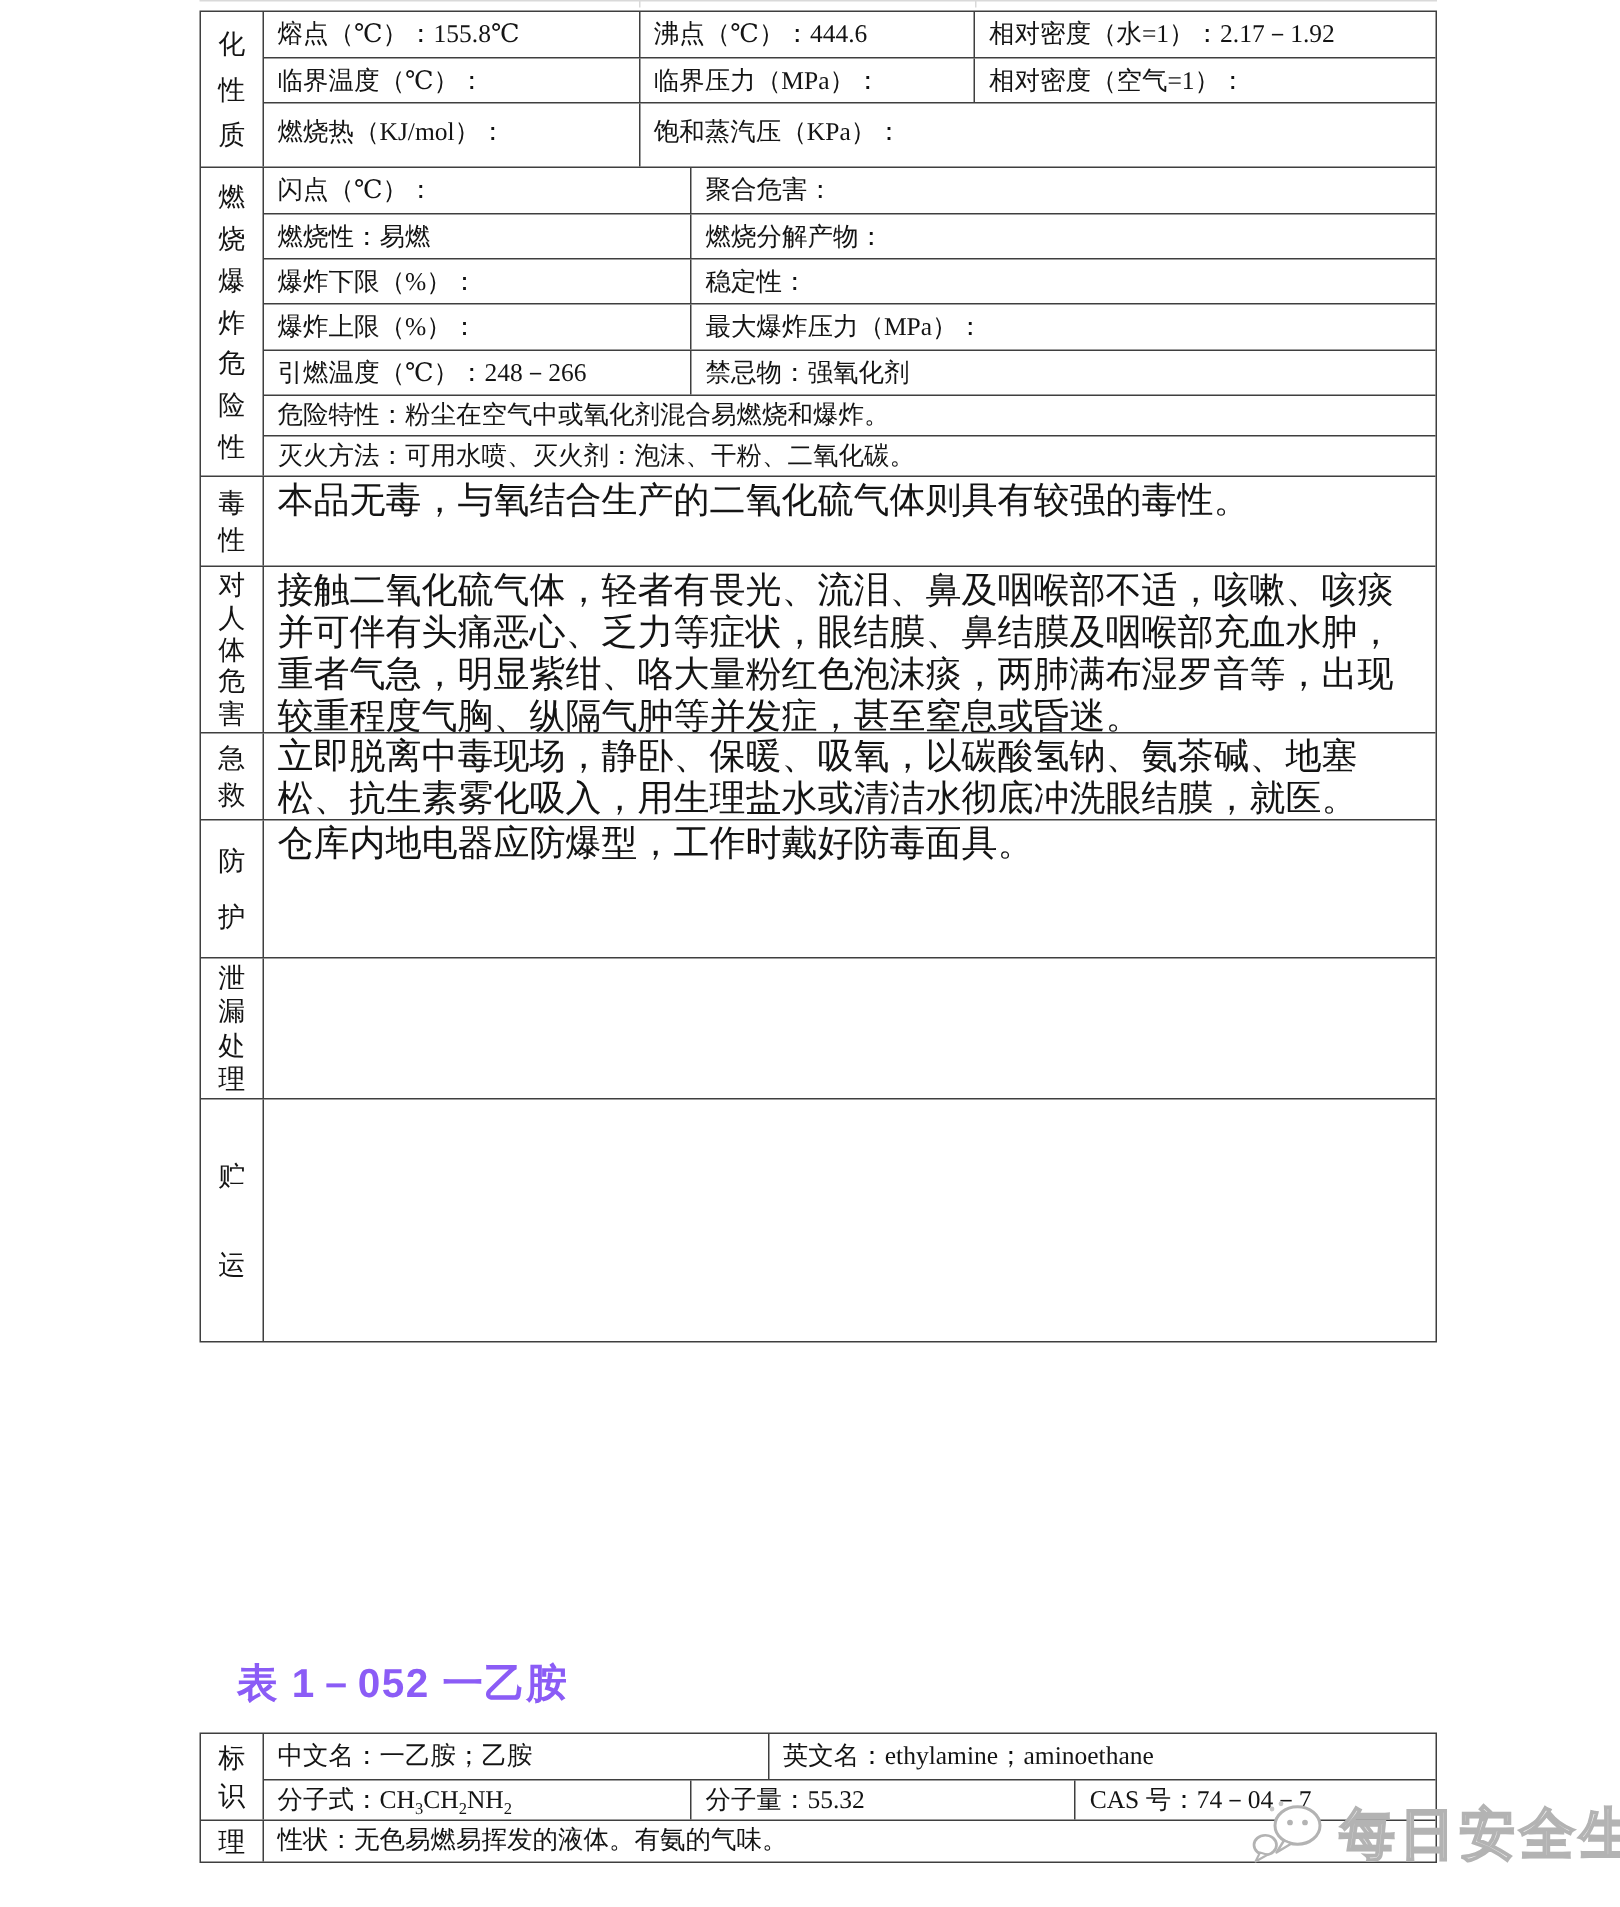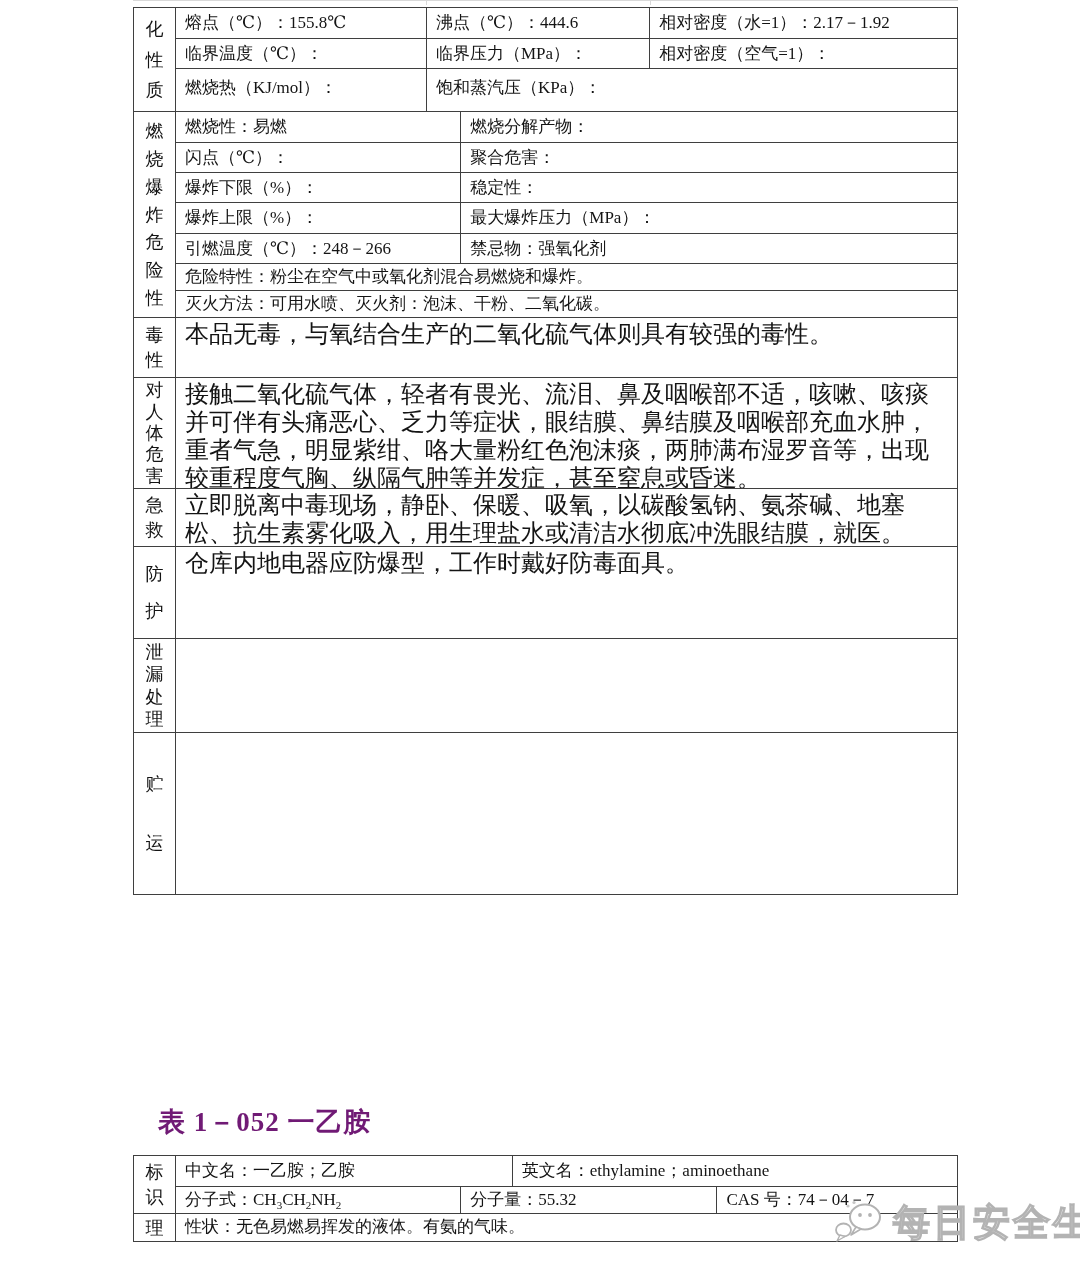--- a/index.html
+++ b/index.html
@@ -55,21 +55,21 @@
   .s-health { height:111px; }
   .s-aid  { height:58px; }
   .s-protect { height:92px; }
   .s-leak { height:94px; }
   .s-storage { height:162px; }
 
   sub { font-size:11px; }
 
   .tbl-title {
     position:absolute; left:158px; top:1104px; font-size:27px; font-weight:bold;
-    letter-spacing:1px; color:#701a75; font-family:Liberation Serif, serif;
+    letter-spacing:1px; color:#8b5cf6; font-family:Liberation Sans, sans-serif;
   }
 
   .watermark {
     position:absolute; left:834px; top:1196px; height:54px;
     display:flex; align-items:center; gap:5px; z-index:5;
   }
   .wm-text {
     font-family:"Liberation Sans","DejaVu Sans",sans-serif;
     font-size:37px; font-weight:bold; letter-spacing:3px;
     color:#efefef; -webkit-text-stroke:1.3px #b3b3b3; white-space:nowrap;
@@ -115,26 +115,26 @@
           <span>燃</span>
           <span>烧</span>
           <span>爆</span>
           <span>炸</span>
           <span>危</span>
           <span>险</span>
           <span>性</span>
         </div>
       <div class="body">
         <div class="trow r30">
+          <div class="cell f1 lh30">闪点（℃）：</div>
+          <div class="cell f2 lh30">聚合危害：</div>
+        </div>
+        <div class="trow r30">
           <div class="cell f1 lh30">燃烧性：易燃</div>
           <div class="cell f2 lh30">燃烧分解产物：</div>
-        </div>
-        <div class="trow r30">
-          <div class="cell f1 lh30">闪点（℃）：</div>
-          <div class="cell f2 lh30">聚合危害：</div>
         </div>
         <div class="trow r30">
           <div class="cell f1 lh30">爆炸下限（%）：</div>
           <div class="cell f2 lh30">稳定性：</div>
         </div>
         <div class="trow r31">
           <div class="cell f1 lh31">爆炸上限（%）：</div>
           <div class="cell f2 lh31">最大爆炸压力（MPa）：</div>
         </div>
         <div class="trow r30">

